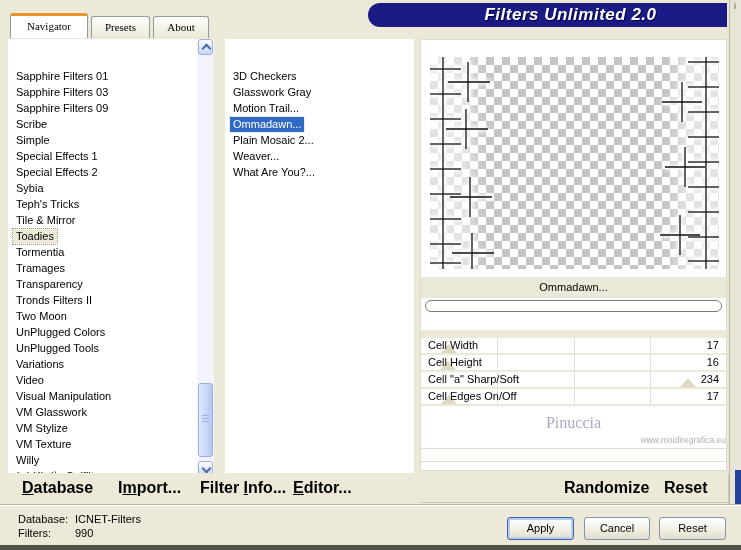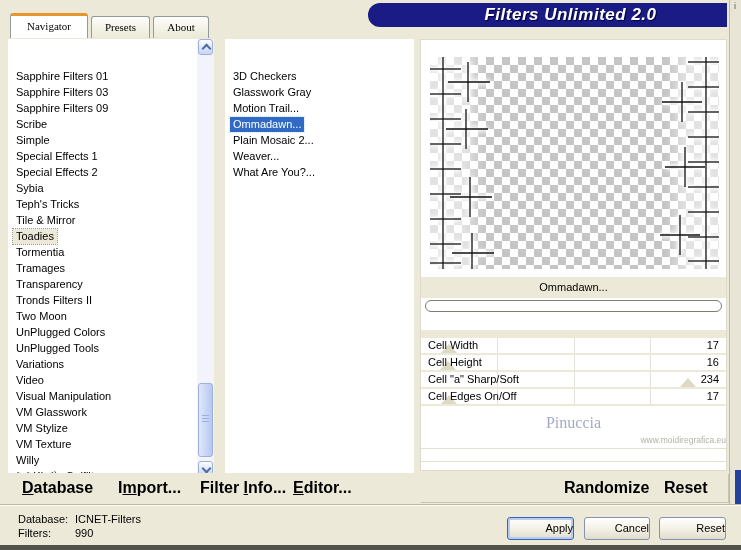--- a/index.html
+++ b/index.html
@@ -70,21 +70,21 @@
   .tool-strip{position:absolute;left:3px;top:473px;width:415px;height:29px;background:#ece9d8;}
   .rnd-strip{position:absolute;left:420px;top:473px;width:308px;height:29px;background:#ece9d8;
     box-shadow:1px 1px 0 #c8c4b4;}
   .tbtn{position:absolute;top:0;height:29px;line-height:29px;font-weight:bold;font-size:16px;cursor:default;}
   .tbtn .mn{text-decoration:underline;}
   
   .status{position:absolute;left:0;top:505px;width:741px;height:40px;background:#ece9d8;
     border-top:1px solid #fff;box-shadow:0 -1px 0 #bab7a6;}
   .st-txt{position:absolute;line-height:13px;}
   .xpbtn{position:absolute;top:11px;height:23px;border:1px solid #8494b0;border-radius:3px;
-    background:linear-gradient(180deg,#ffffff,#f2f0e4 55%,#e1ddcd);text-align:right;line-height:21px;
+    background:linear-gradient(180deg,#ffffff,#f2f0e4 55%,#e1ddcd);text-align:center;line-height:21px;
     box-sizing:border-box;cursor:default;}
   .xpbtn.default{border-color:#3a66b0;box-shadow:inset 0 0 0 2px #b4ccf2;}
 </style>
 </head>
 <body>
 
 <div class="screen">
 
   <div class="banner">Filters Unlimited 2.0</div>
 

